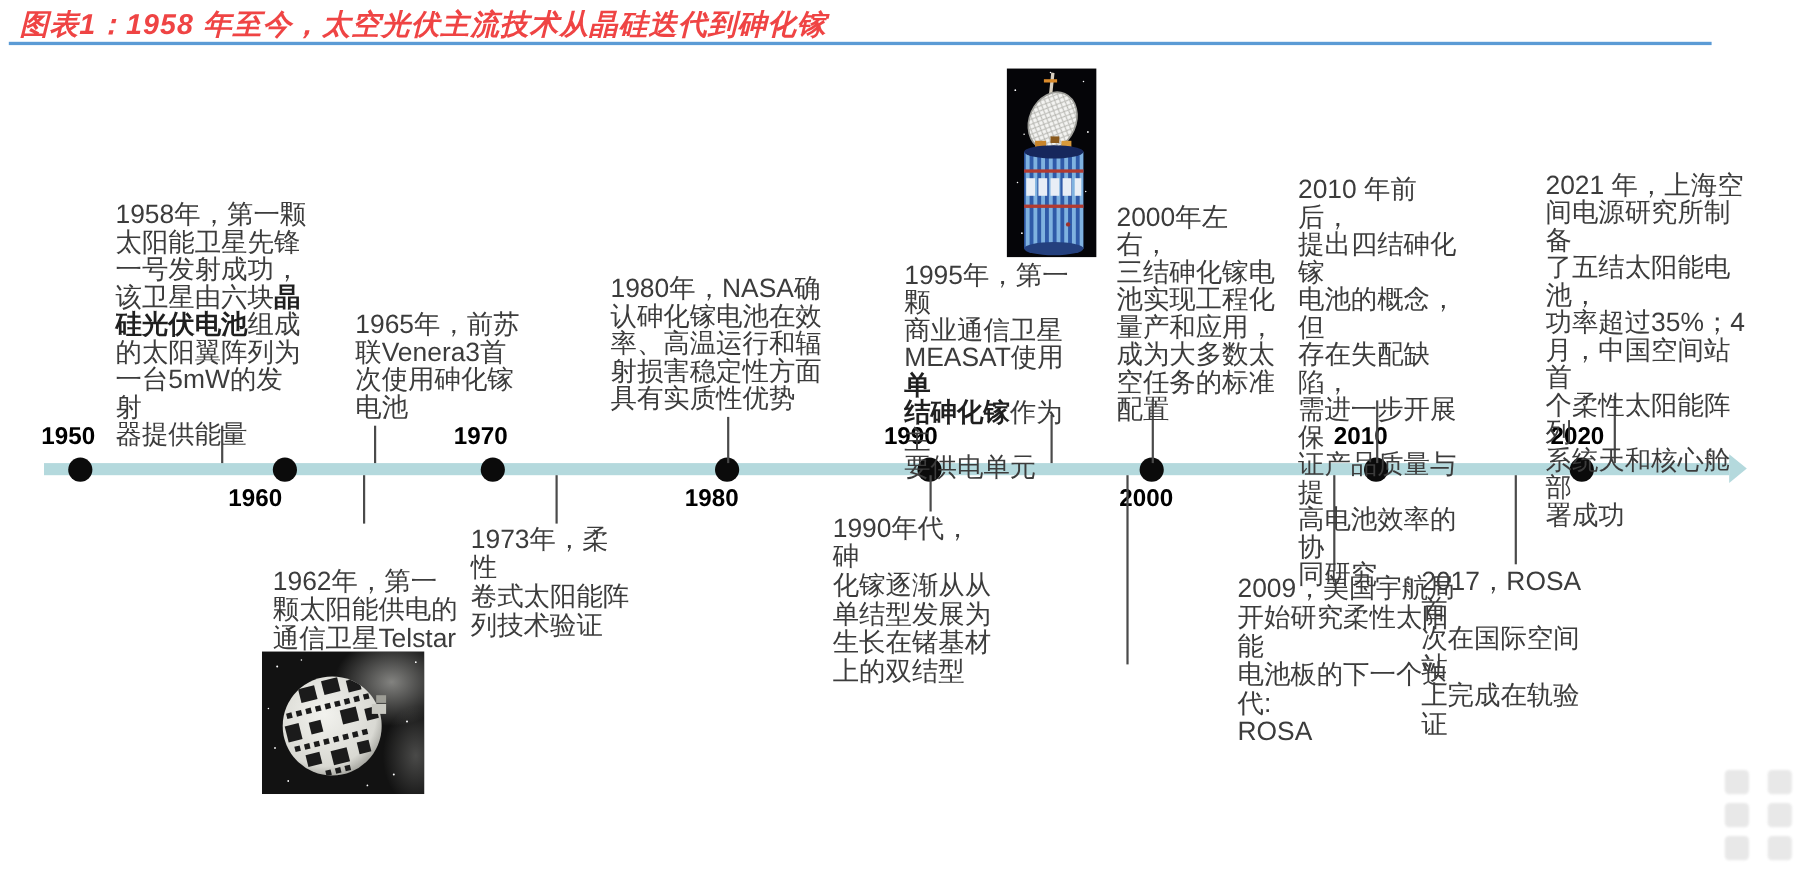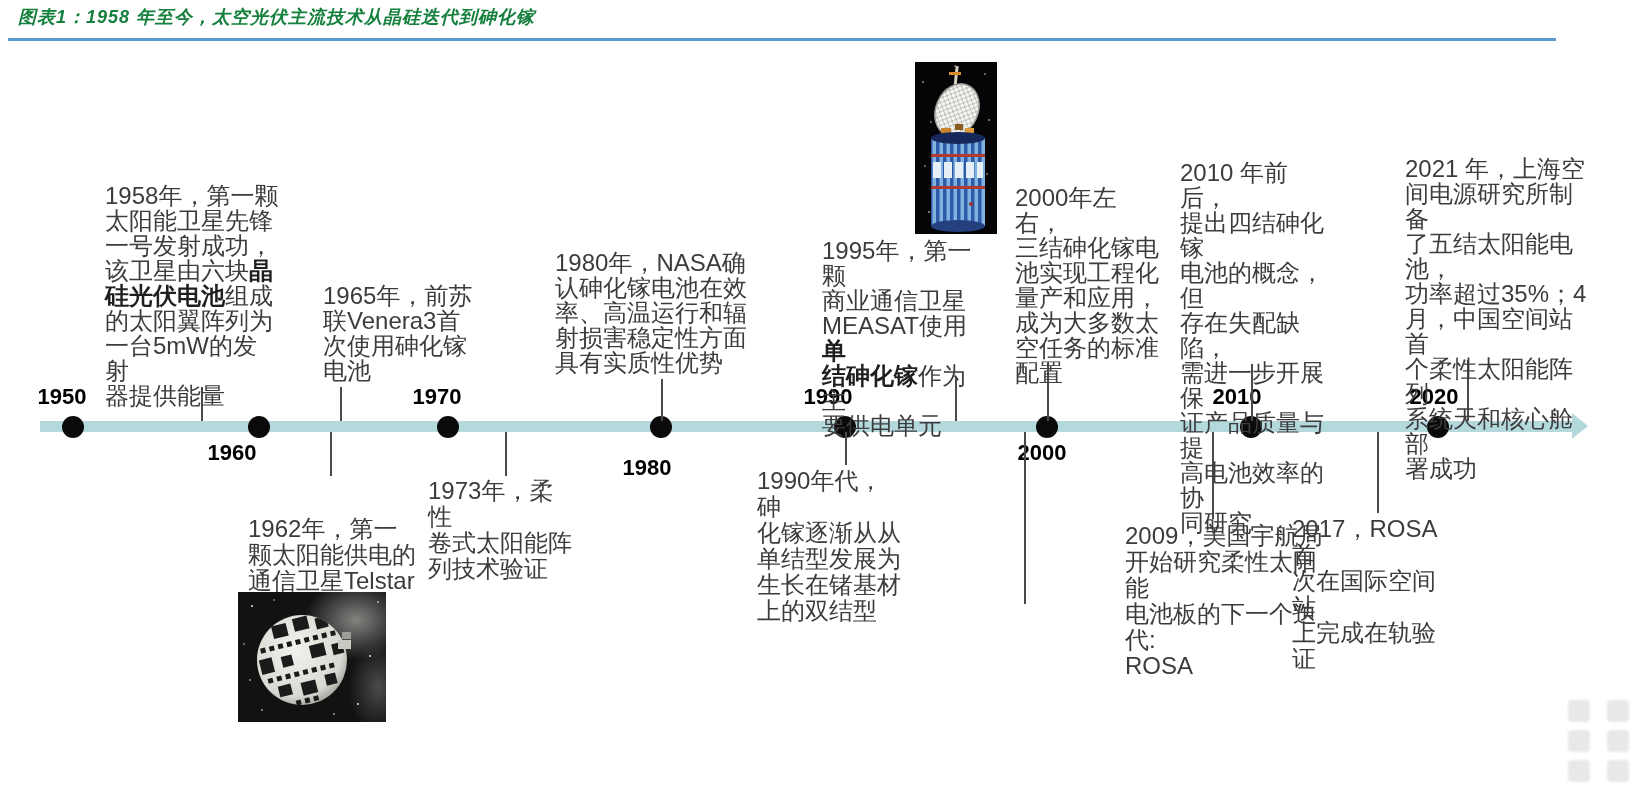--- a/index.html
+++ b/index.html
@@ -2,21 +2,21 @@
 <html><head>
 <meta charset="utf-8">
 <style>
   html,body{margin:0;padding:0;background:#fff;}
   .stage{
     position:relative;width:1641px;height:791px;background:#ffffff;
     font-family:"Liberation Sans","DejaVu Sans",sans-serif;overflow:hidden;
   }
   .fig-title{
     position:absolute;left:18px;top:5px;
-    font-size:18px;font-weight:bold;font-style:italic;color:#15803d;
+    font-size:26px;font-weight:bold;font-style:italic;color:#ef4444;
     letter-spacing:1px;white-space:nowrap;
   }
   .title-rule{position:absolute;left:8px;top:38px;width:1548px;height:3px;background:#5b9bd5;}
   .tl-bar{position:absolute;left:40px;top:421px;width:1532px;height:11px;background:#b4d9dd;}
   .tl-arrow{
     position:absolute;left:1572px;top:413px;width:0;height:0;
     border-left:16px solid #b4d9dd;border-top:13px solid transparent;border-bottom:13px solid transparent;
   }
   .dot{position:absolute;width:22px;height:22px;border-radius:50%;background:#0b0b0b;top:416px;}
   .decade{
@@ -53,21 +53,21 @@
   <div class="dot" style="left:437px;"></div>
   <div class="dot" style="left:650px;"></div>
   <div class="dot" style="left:834px;"></div>
   <div class="dot" style="left:1036px;"></div>
   <div class="dot" style="left:1240px;"></div>
   <div class="dot" style="left:1427px;"></div>
 
   <div class="decade above" style="left:62px;">1950</div>
   <div class="decade below" style="left:232px;">1960</div>
   <div class="decade above" style="left:437px;">1970</div>
-  <div class="decade below" style="left:647px;margin-top:15px;">1980</div>
+  <div class="decade below" style="left:647px;">1980</div>
   <div class="decade above" style="left:828px;">1990</div>
   <div class="decade below" style="left:1042px;">2000</div>
   <div class="decade above" style="left:1237px;">2010</div>
   <div class="decade above" style="left:1434px;">2020</div>
 
   <div class="conn" style="left:201px;top:387px;height:34px;"></div>
   <div class="conn" style="left:340px;top:387px;height:34px;"></div>
   <div class="conn" style="left:661px;top:379px;height:42px;"></div>
   <div class="conn" style="left:955px;top:377px;height:44px;"></div>
   <div class="conn" style="left:1047px;top:363px;height:58px;"></div>

